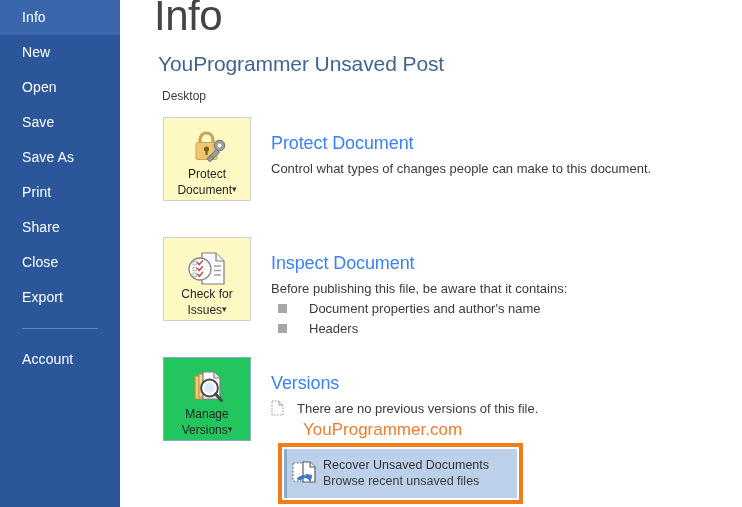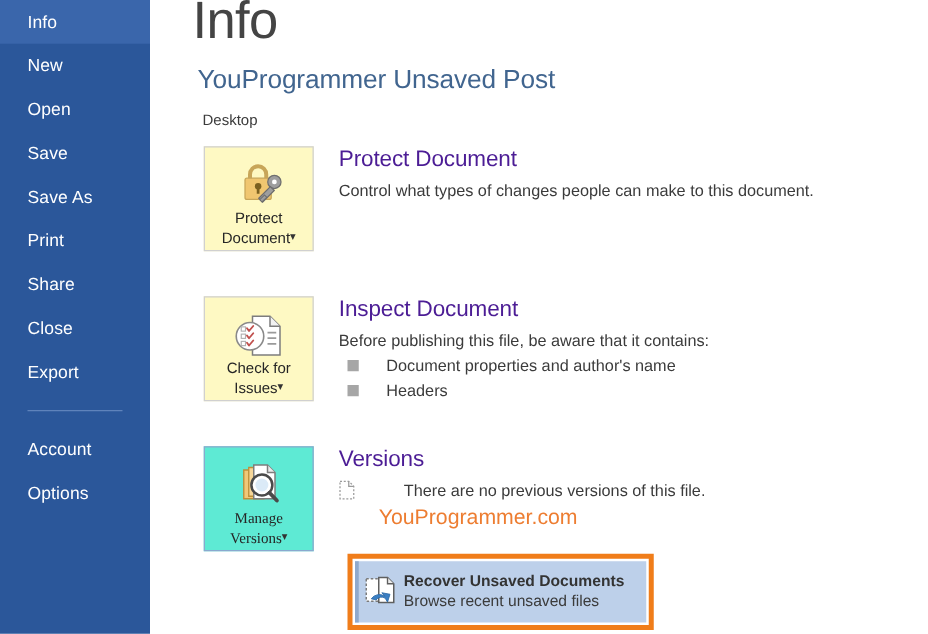--- a/index.html
+++ b/index.html
@@ -104,23 +104,22 @@
     border: 1px solid #d0d0d0;
     background: #fef9c3;
     box-sizing: border-box;
     text-align: center;
     font-size: 12px;
     color: #262626;
     line-height: 15px;
     overflow: hidden;
   }
   .big-btn.active {
-    background: #5eead4;
+    background: #22c55e;
     border-color: #8aa9ce;
-    font-family: Liberation Serif, serif;
   }
   .big-btn .ico {
     display: block;
     height: 40px;
     margin-top: 9px;
     position: relative;
   }
   .big-btn .btn-label {
     display: block;
     padding: 0 3px;
@@ -132,23 +131,24 @@
   }
 
   .sec-body {
     position: absolute;
     left: 108px;
     top: 0;
   }
   .sec-head {
     font-size: 18px;
     font-weight: 400;
-    color: #4c1d95;
+    color: #3b82f6;
     letter-spacing: -0.1px;
     white-space: nowrap;
+    margin-top: 16px;
   }
   .sec-desc {
     font-size: 13px;
     color: #3b3b3b;
     margin-top: 7px;
     white-space: nowrap;
   }
   .bullet-row {
     font-size: 13px;
     color: #3b3b3b;
@@ -166,21 +166,20 @@
     margin-left: 7px;
     flex: none;
   }
   .ver-row {
     font-size: 13px;
     color: #3b3b3b;
     margin-top: 6px;
     white-space: nowrap;
     display: flex;
     align-items: center;
-    gap: 26px;
   }
   .watermark {
     font-size: 17px;
     color: #ed7d31;
     margin-top: 4px;
     margin-left: 32px;
     white-space: nowrap;
   }
 
   
@@ -214,21 +213,21 @@
   #recover-row .r-ico {
     width: 36px;
     flex: none;
     display: flex;
     align-items: center;
     justify-content: center;
   }
   #recover-row .r-text { flex: 1; }
   #recover-title {
     font-size: 12.5px;
-    font-weight: bold;
+    font-weight: normal;
     color: #333333;
     line-height: 15px;
   }
   #recover-sub {
     font-size: 12.5px;
     color: #3b3b3b;
     line-height: 16px;
   }
   svg { display: block; }
 </style>
@@ -265,23 +264,20 @@
     <div class="nav-item">
       <span>Export</span>
     </div>
 
     <div class="nav-gap"></div>
     <div class="nav-divider"></div>
     <div class="nav-gap"></div>
 
     <div class="nav-item">
       <span>Account</span>
-    </div>
-    <div class="nav-item">
-      <span>Options</span>
     </div>
   </div>
 
   <div id="main">
 
     <div id="page-title">Info</div>
     <div id="doc-title">YouProgrammer Unsaved Post</div>
     <div id="doc-path">Desktop</div>
 
     <div class="section" style="top:117px;">

